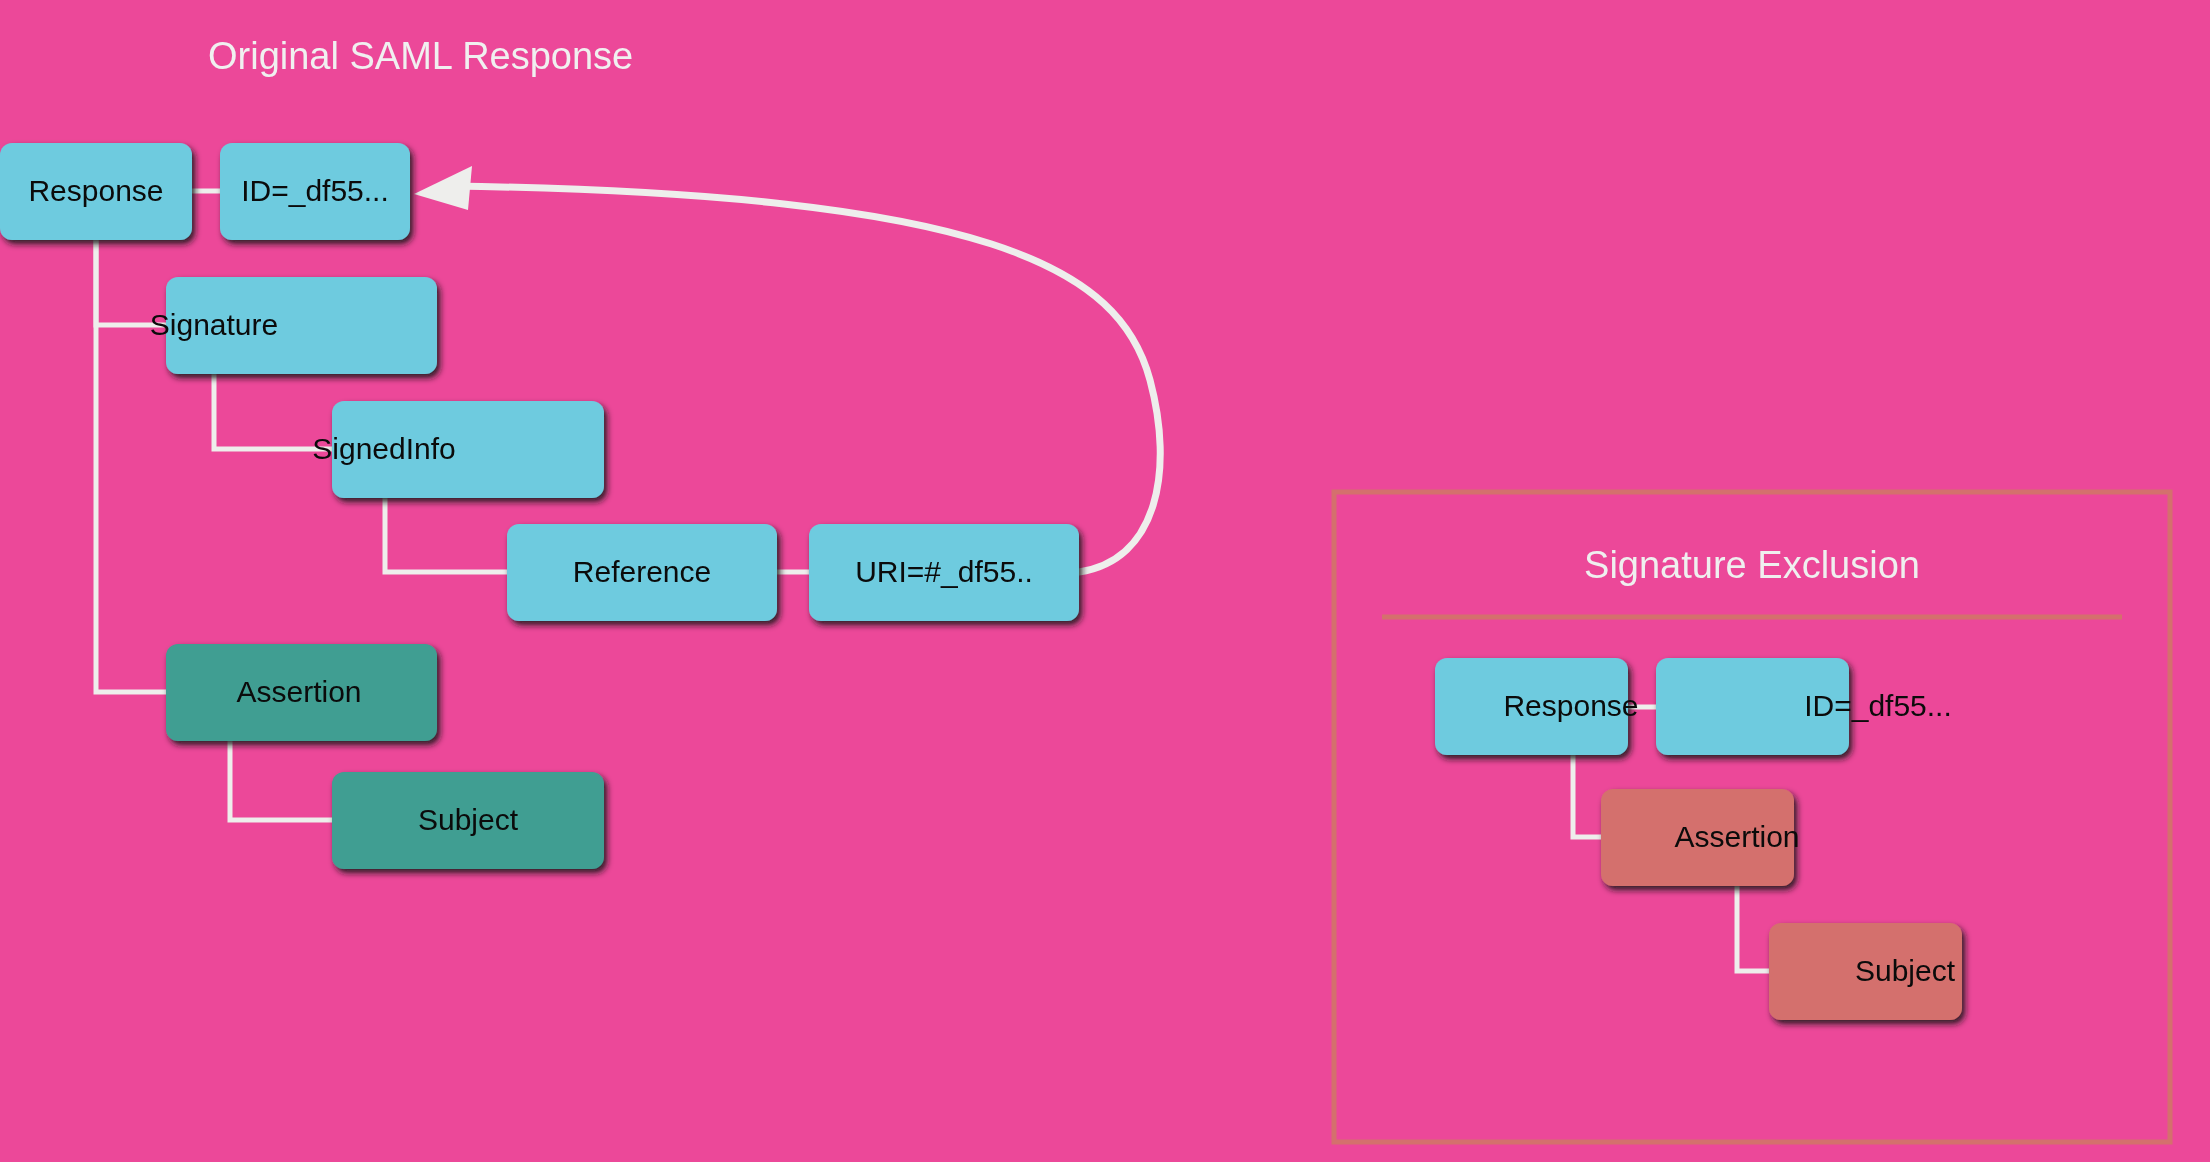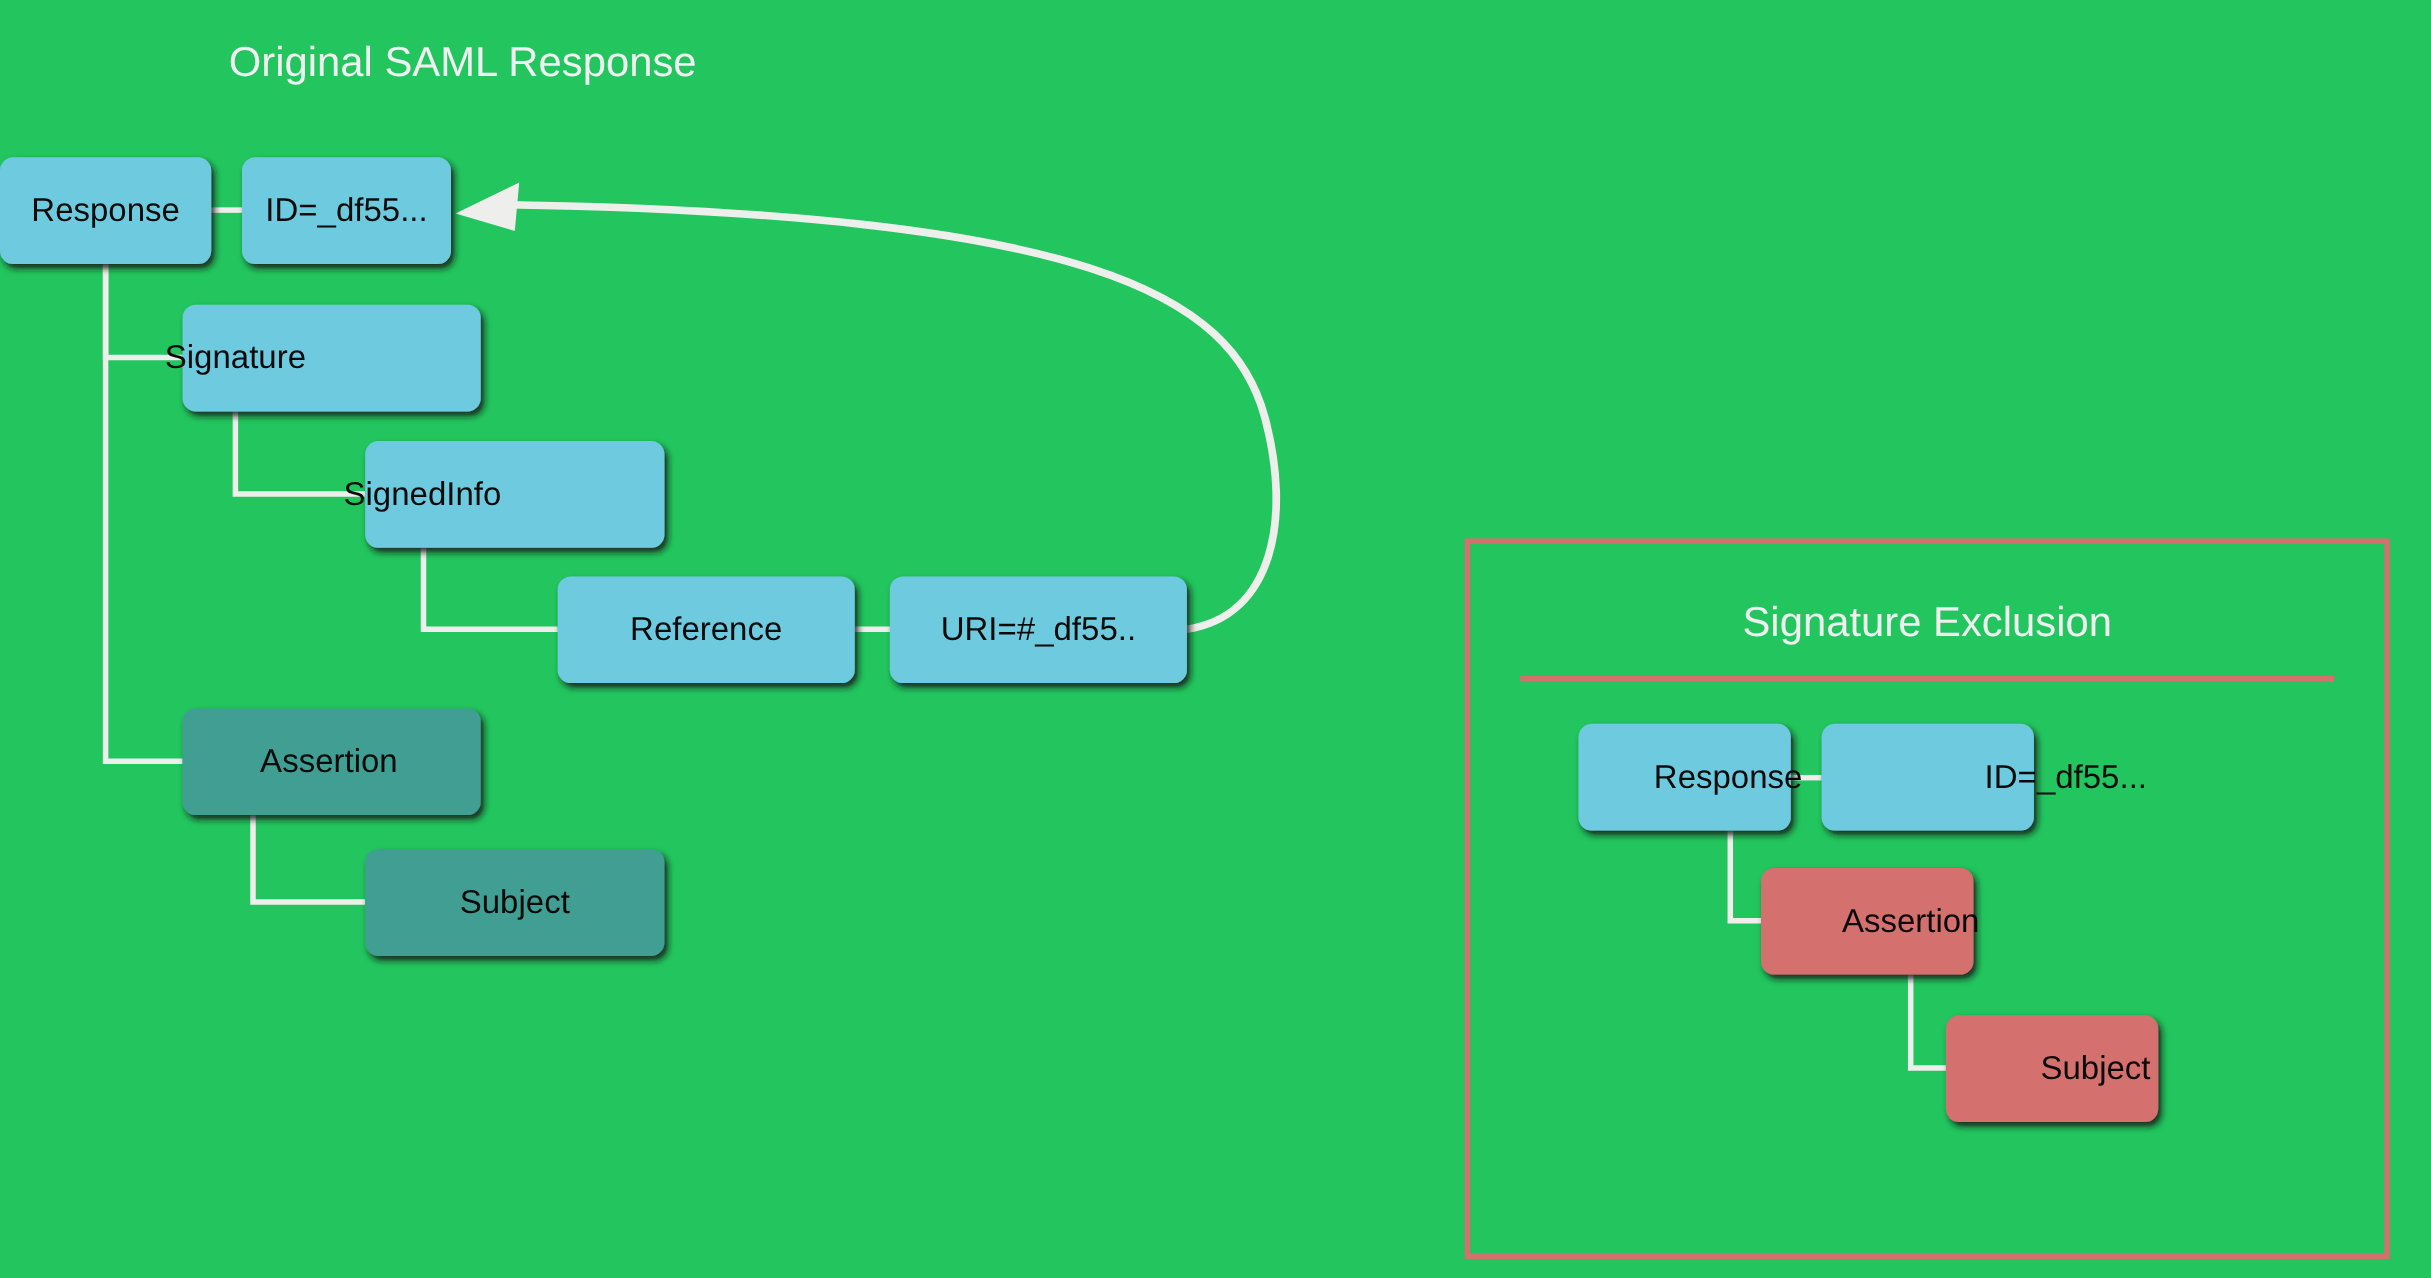--- a/index.html
+++ b/index.html
@@ -67,21 +67,21 @@
     fill: none;
     stroke-width: 5;
   }
   .panel-divider {
     stroke-width: 5;
   }
 </style>
 </head>
 <body>
 
-<div id="stage" style="background: #22c55e;">
+<div id="stage" style="background: #ec4899;">
   <svg id="diagram-svg" viewBox="0 0 2210 1162" xmlns="http://www.w3.org/2000/svg">
 
     <defs>
       <filter id="nodeShadow" x="-20%" y="-20%" width="150%" height="160%">
         <feDropShadow dx="3" dy="4" stdDeviation="3" flood-color="#141414" flood-opacity="0.9"></feDropShadow>
       </filter>
     </defs>
 
     <g>
 

